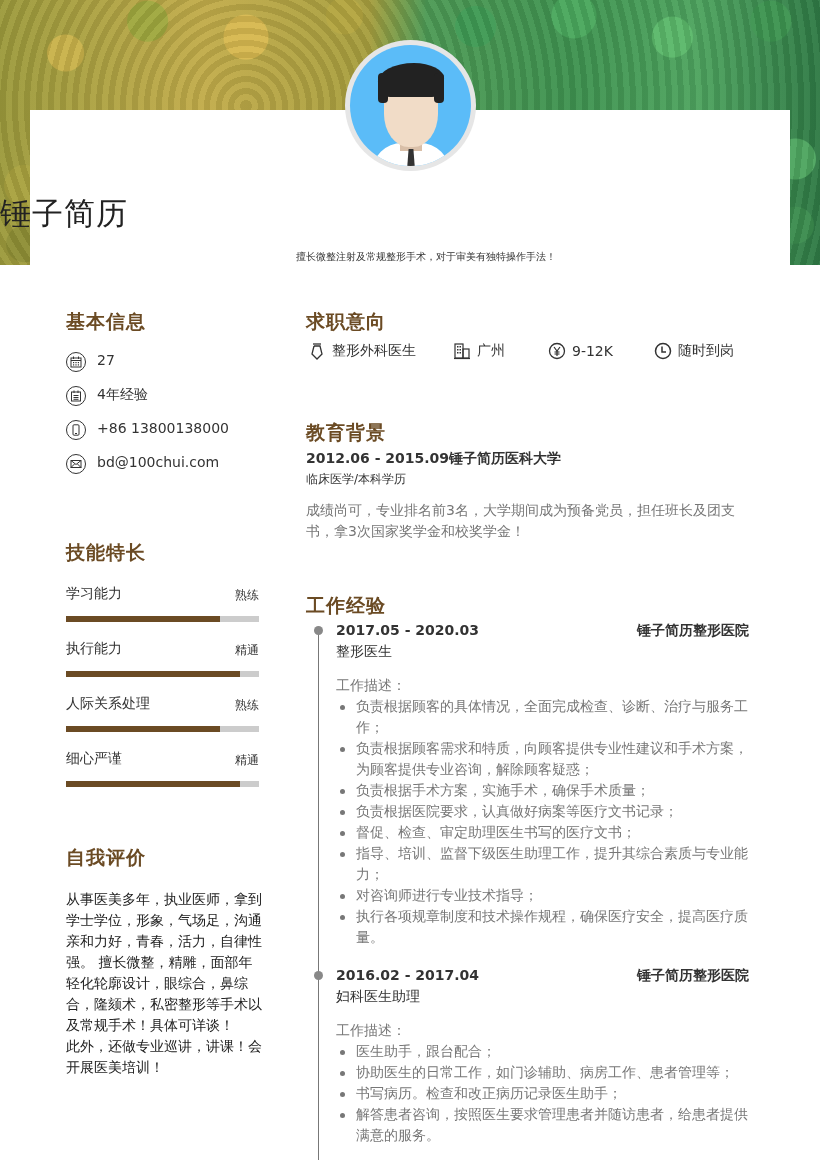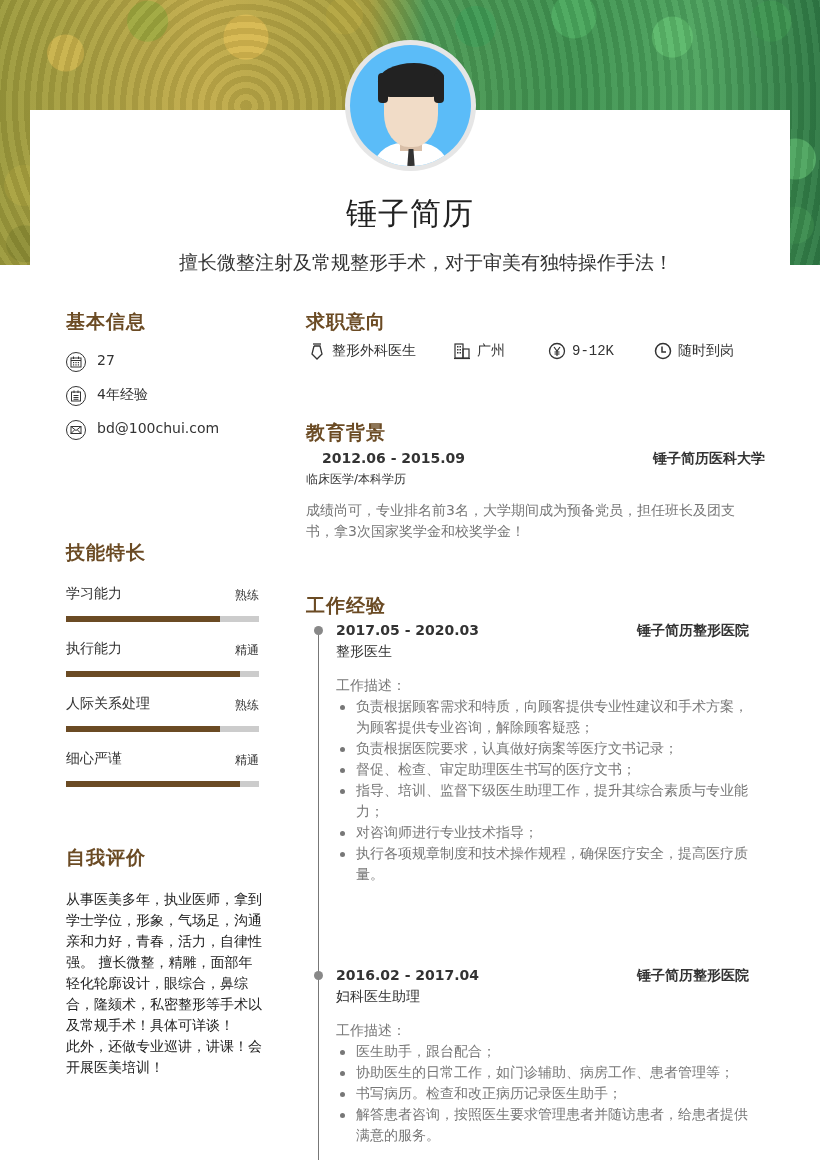--- a/index.html
+++ b/index.html
@@ -41,26 +41,26 @@
   }
   .av-shirt { position: absolute; left: 22px; top: 98px; width: 78px; height: 40px; background: #ffffff; border-radius: 30px 30px 0 0; }
   .av-neck { position: absolute; left: 50px; top: 82px; width: 22px; height: 24px; background: #d9bfa8; }
   .av-face { position: absolute; left: 34px; top: 30px; width: 54px; height: 72px; background: #f1dcc7; border-radius: 40% 40% 46% 46%; }
   .av-hair { position: absolute; left: 28px; top: 18px; width: 66px; height: 34px; background: #222; border-radius: 60% 50% 20% 20%; }
   .av-hair2 { position: absolute; left: 28px; top: 28px; width: 10px; height: 30px; background: #222; border-radius: 4px; }
   .av-hair3 { position: absolute; left: 84px; top: 28px; width: 10px; height: 30px; background: #222; border-radius: 4px; }
   .av-tie { position: absolute; left: 57px; top: 104px; width: 8px; height: 26px; background: #333; clip-path: polygon(20% 0, 80% 0, 100% 80%, 50% 100%, 0 80%); }
 
   .name {
-    position: absolute; left: 0; width: 820px; top: 193px; text-align: center;
+    position: absolute; left: 0; width: 820px; top: 193px; 
     font-size: 31px; color: #222; letter-spacing: 1px; z-index: 2;
   }
   .motto {
     position: absolute; left: 0; width: 820px; top: 250px; text-align: center;
-    font-size: 19px; color: #333; z-index: 2; padding-left: 32px;
+    font-size: 10px; color: #333; z-index: 2; padding-left: 32px;
   }
 
   .section-title {
     position: absolute; font-size: 19px; font-weight: bold; color: #6b4b24; letter-spacing: 1px;
   }
 
   
   .info-list { position: absolute; left: 66px; top: 352px; width: 210px; }
   .info-row { display: flex; align-items: flex-start; height: 34px; font-size: 14px; color: #333; }
   .info-icon { width: 20px; height: 20px; border: 1.4px solid #333; border-radius: 50%; margin-right: 11px; display: flex; align-items: center; justify-content: center; }
@@ -73,21 +73,21 @@
   .skill-bar { position: absolute; left: 0; top: 31px; width: 193px; height: 6px; background: #cccccc; }
   .skill-fill { height: 100%; background: #6b4b24; }
 
   .self-eval { position: absolute; left: 66px; top: 889px; width: 200px; font-size: 14px; line-height: 21px; color: #222; }
 
   
   .intent { position: absolute; left: 308px; top: 342px; width: 450px; display: flex; font-size: 14px; color: #333; }
   .intent-item { display: flex; align-items: center; }
   .intent-item svg { width: 18px; height: 18px; margin-right: 6px; }
 
-  .edu-head { position: absolute; left: 306px; top: 450px; width: 443px; display: flex; justify-content: space-between; font-size: 14px; font-weight: bold; color: #333; margin-left: 16px; }
+  .edu-head { position: absolute; left: 306px; top: 450px; width: 443px; display: flex; font-size: 14px; font-weight: bold; color: #333; }
   .edu-major { position: absolute; left: 306px; top: 471px; font-size: 12px; color: #333; }
   .edu-desc { position: absolute; left: 306px; top: 500px; width: 445px; font-size: 14px; line-height: 21px; color: #777; }
 
   .timeline-line { position: absolute; left: 318px; top: 632px; width: 1px; height: 528px; background: #777; }
   .job { position: absolute; left: 336px; width: 413px; }
   .job-dot { position: absolute; left: -22px; top: 4px; width: 9px; height: 9px; border-radius: 50%; background: #888; }
   .job-head { display: flex; justify-content: space-between; font-size: 14px; font-weight: bold; color: #333; height: 21px; }
   .job-title { font-size: 14px; color: #333; height: 21px; margin-bottom: 11px; }
   .job-label { font-size: 14px; color: #777; line-height: 21px; }
   .job-list { list-style: none; font-size: 14px; color: #777; line-height: 21px; }
@@ -144,20 +144,29 @@
           <line x1="3.5" y1="5.5" x2="8.5" y2="5.5" stroke="#333"></line>
           <line x1="3.5" y1="7.5" x2="8.5" y2="7.5" stroke="#333"></line>
           <line x1="3.5" y1="9.3" x2="8.5" y2="9.3" stroke="#333"></line>
         </svg>
     </span>
     <span>4年经验</span>
   </div>
   <div class="info-row">
     <span class="info-icon">
       <svg viewBox="0 0 12 12">
+          <rect x="3" y="0.8" width="6" height="10.4" rx="1" fill="none" stroke="#333" stroke-width="1"></rect>
+          <line x1="5" y1="9.5" x2="7" y2="9.5" stroke="#333"></line>
+        </svg>
+    </span>
+    <span>+86 13800138000</span>
+  </div>
+  <div class="info-row">
+    <span class="info-icon">
+      <svg viewBox="0 0 12 12">
           <rect x="1" y="2.5" width="10" height="7" fill="none" stroke="#333" stroke-width="1"></rect>
           <polyline points="1,2.5 6,6.5 11,2.5" fill="none" stroke="#333"></polyline>
           <line x1="1" y1="9.5" x2="4.5" y2="6" stroke="#333"></line>
           <line x1="11" y1="9.5" x2="7.5" y2="6" stroke="#333"></line>
         </svg>
     </span>
     <span>bd@100chui.com</span>
   </div>
 </div>
 
@@ -217,21 +226,21 @@
         <rect x="4" y="4" width="1.5" height="1.5" fill="#333"></rect>
         <rect x="6.5" y="4" width="1.5" height="1.5" fill="#333"></rect>
         <rect x="4" y="7" width="1.5" height="1.5" fill="#333"></rect>
         <rect x="6.5" y="7" width="1.5" height="1.5" fill="#333"></rect>
         <rect x="4" y="10" width="1.5" height="1.5" fill="#333"></rect>
         <rect x="6.5" y="10" width="1.5" height="1.5" fill="#333"></rect>
         <line x1="1" y1="16.5" x2="17" y2="16.5" stroke="#333" stroke-width="1.2"></line>
       </svg>
     <span>广州</span>
   </div>
-  <div class="intent-item" style="width:106px;font-family:Liberation Mono, monospace;">
+  <div class="intent-item" style="width:106px;">
     <svg viewBox="0 0 18 18">
         <circle cx="9" cy="9" r="7.5" fill="none" stroke="#333" stroke-width="1.3"></circle>
         <polyline points="6,5 9,9 12,5" fill="none" stroke="#333" stroke-width="1.2"></polyline>
         <line x1="9" y1="9" x2="9" y2="14" stroke="#333" stroke-width="1.2"></line>
         <line x1="6.5" y1="10" x2="11.5" y2="10" stroke="#333" stroke-width="1.1"></line>
         <line x1="6.5" y1="12" x2="11.5" y2="12" stroke="#333" stroke-width="1.1"></line>
       </svg>
     <span>9-12K</span>
   </div>
   <div class="intent-item">
@@ -256,21 +265,23 @@
 
 <div class="job" style="top:622px;">
   <div class="job-dot"></div>
   <div class="job-head">
     <span>2017.05 - 2020.03</span>
     <span>锤子简历整形医院</span>
   </div>
   <div class="job-title">整形医生</div>
   <div class="job-label">工作描述：</div>
   <ul class="job-list">
+    <li>负责根据顾客的具体情况，全面完成检查、诊断、治疗与服务工作；</li>
     <li>负责根据顾客需求和特质，向顾客提供专业性建议和手术方案，为顾客提供专业咨询，解除顾客疑惑；</li>
+    <li>负责根据手术方案，实施手术，确保手术质量；</li>
     <li>负责根据医院要求，认真做好病案等医疗文书记录；</li>
     <li>督促、检查、审定助理医生书写的医疗文书；</li>
     <li>指导、培训、监督下级医生助理工作，提升其综合素质与专业能力；</li>
     <li>对咨询师进行专业技术指导；</li>
     <li>执行各项规章制度和技术操作规程，确保医疗安全，提高医疗质量。</li>
   </ul>
 </div>
 
 <div class="job" style="top:967px;">
   <div class="job-dot"></div>

